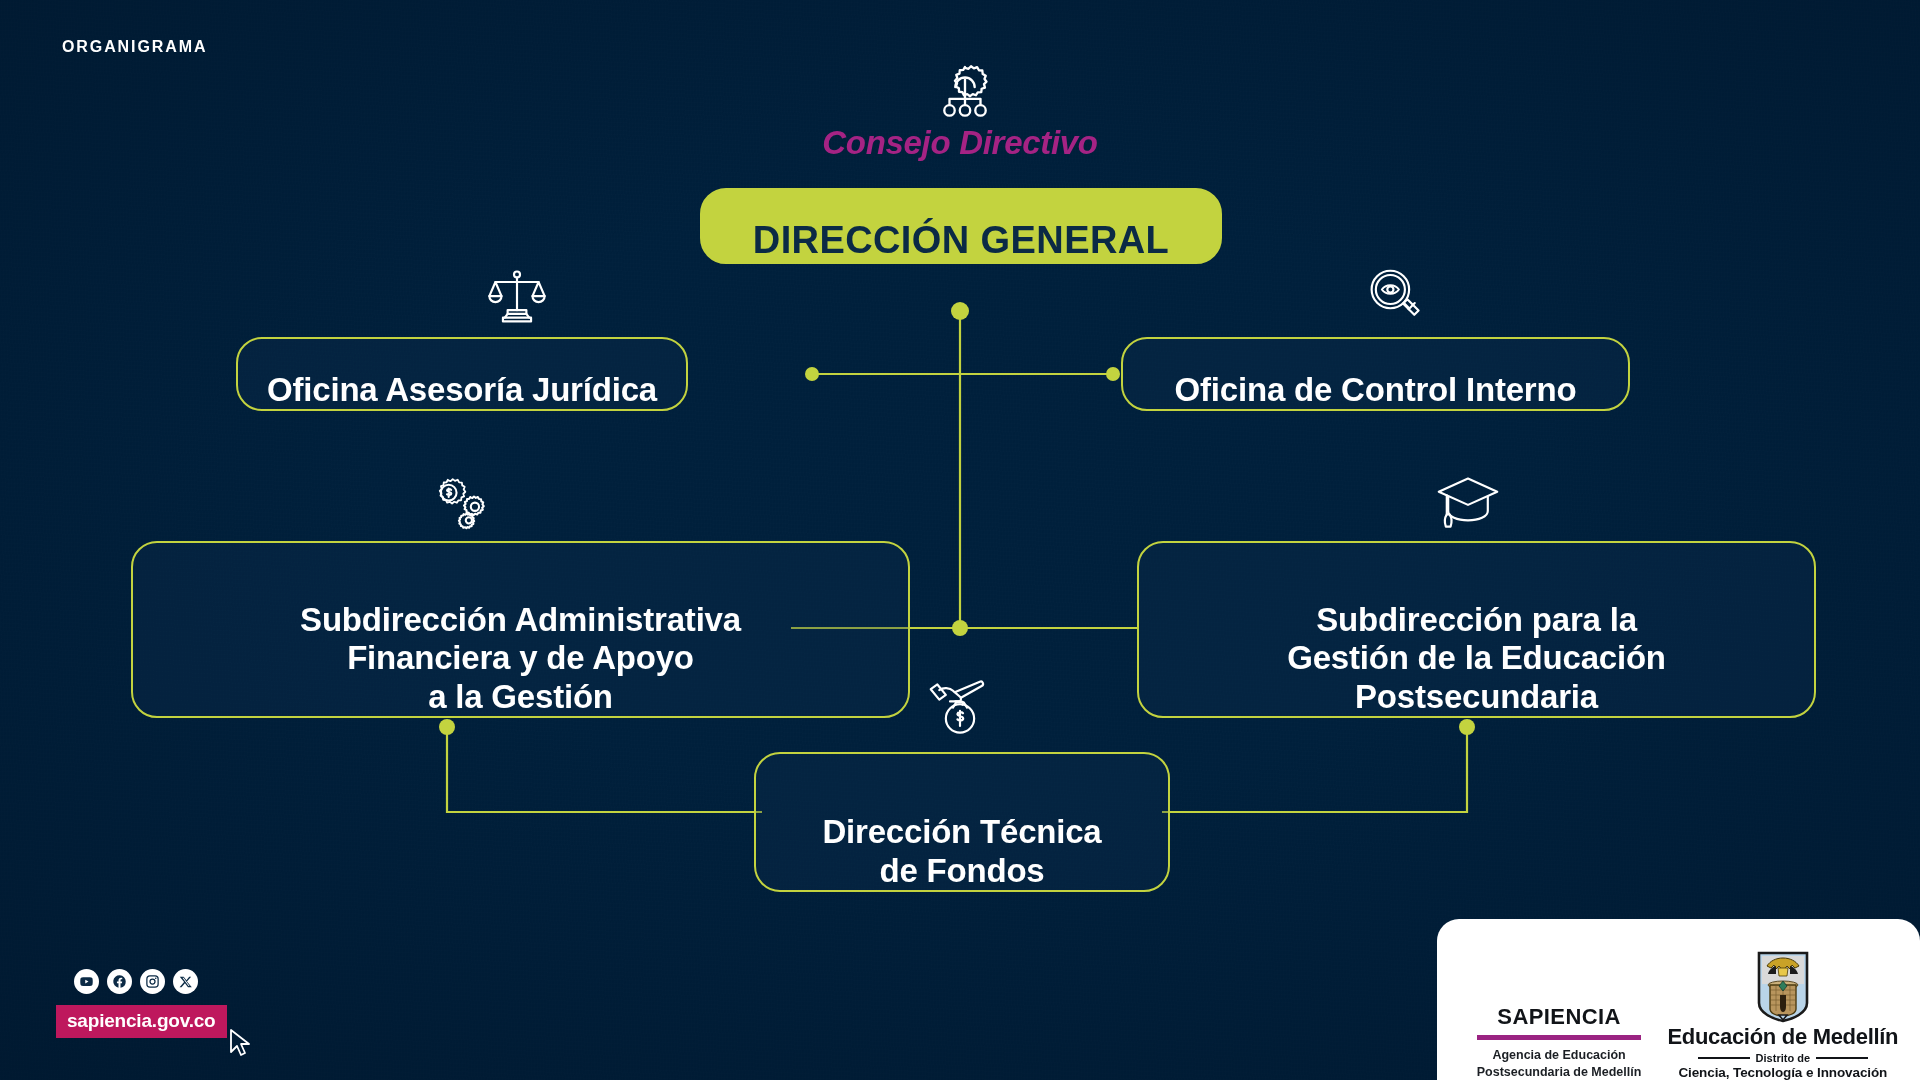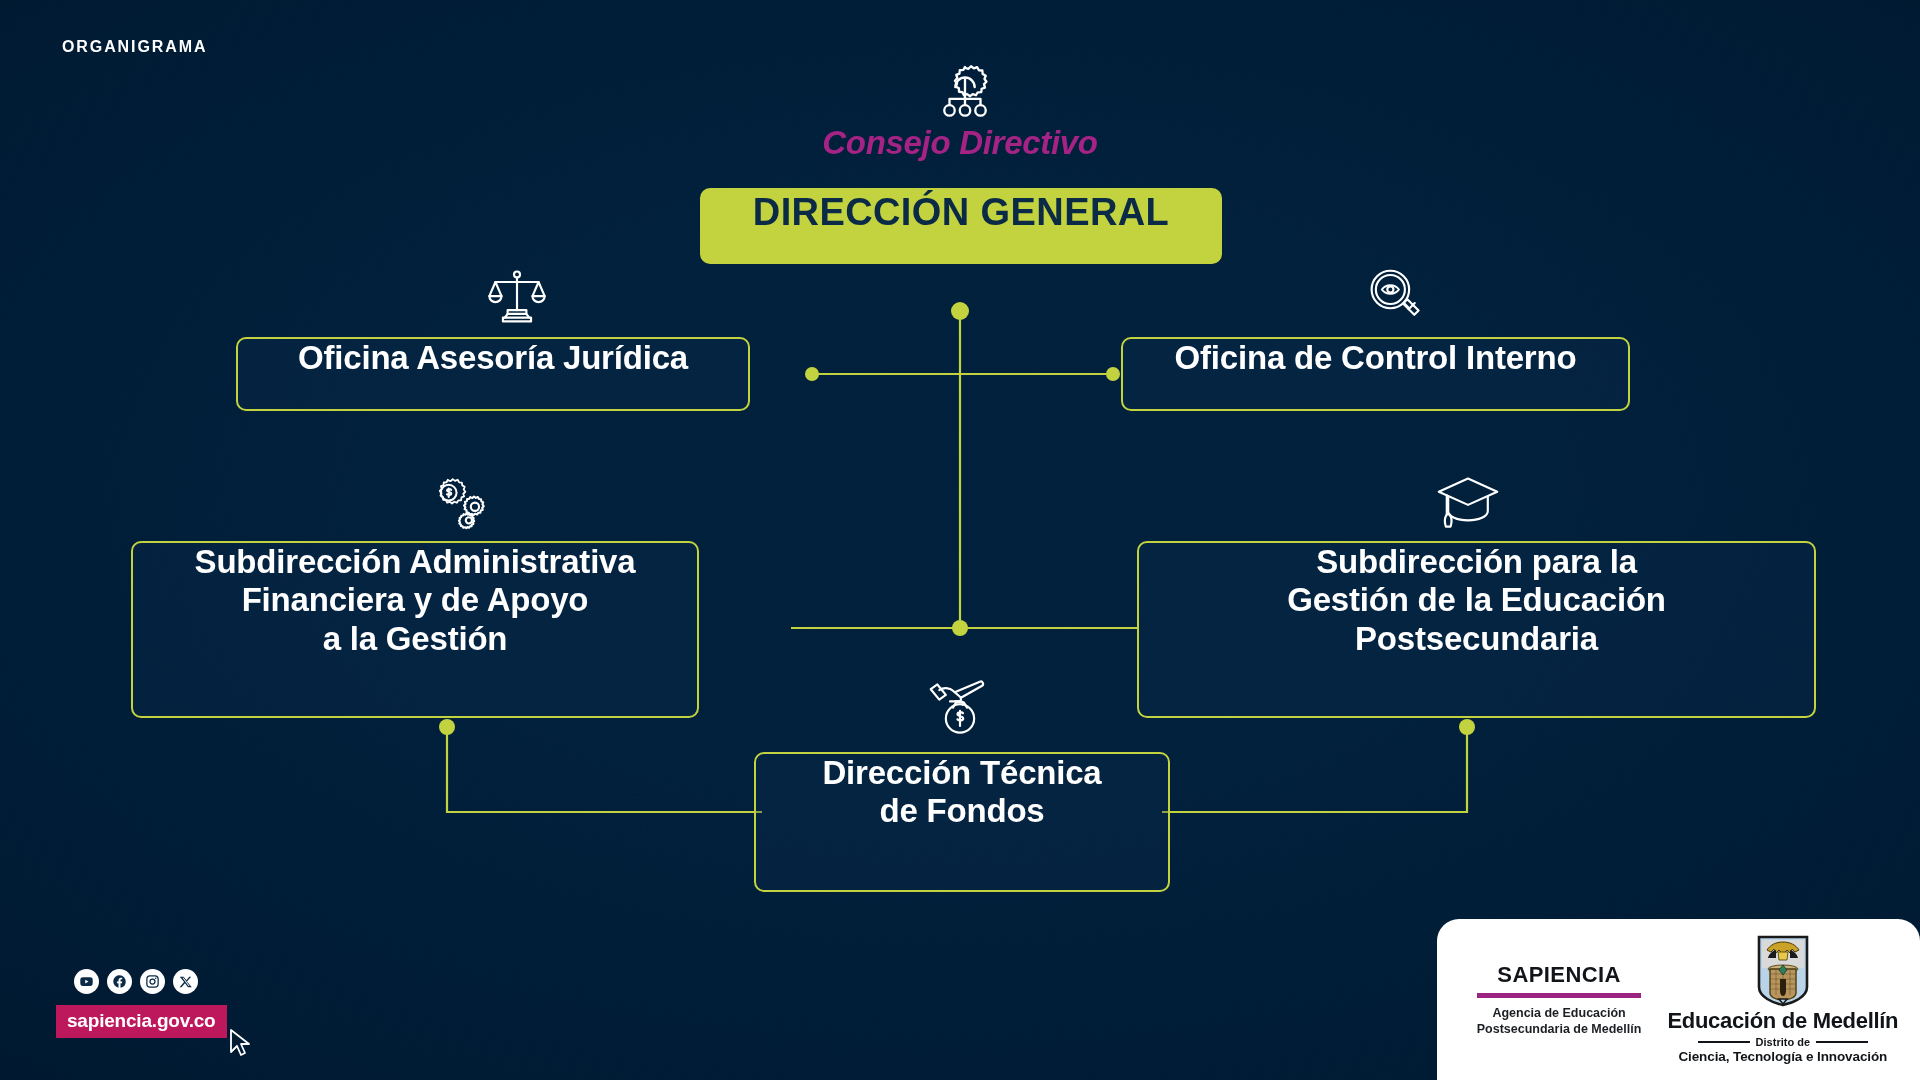--- a/index.html
+++ b/index.html
@@ -35,43 +35,43 @@
     color:#ffffff; font-size:16px; font-weight:bold;
     letter-spacing:1.9px;
   }
 
   
   #wires { position:absolute; inset:0; }
 
   
   .node {
     position:absolute;
-    display:flex; align-items:flex-start; justify-content:center;
+    display:flex; align-items:flex-end; justify-content:center;
     text-align:center;
     color:#ffffff;
     font-weight:bold;
     border:2.5px solid #c3d33f;
-    border-radius:10px;
+    border-radius:26px;
     background:rgba(13,47,79,.30);
     line-height:1.16;
     letter-spacing:-.2px;
   }
   .node.filled {
     background:#c3d33f;
     border-color:#c3d33f;
     color:#0b2a45;
   }
 
   #n-general {
     left:700px; top:188px; width:522px; height:76px;
     font-size:38px; letter-spacing:.4px;
   }
-  #n-juridica  { left:236px;  top:337px; width:514px; height:74px; font-size:33px; }
+  #n-juridica  { left:236px;  top:337px; width:452px; height:74px; font-size:33px; }
   #n-control   { left:1121px; top:337px; width:509px; height:74px; font-size:33px; }
-  #n-admin     { left:131px;  top:541px; width:568px; height:177px; font-size:33px; }
+  #n-admin     { left:131px;  top:541px; width:779px; height:177px; font-size:33px; }
   #n-educacion { left:1137px; top:541px; width:679px; height:177px; font-size:33px; }
   #n-fondos    { left:754px;  top:752px; width:416px; height:140px; font-size:33px; }
 
   
   #consejo {
     position:absolute; left:0; right:0; top:124px;
     text-align:center;
     color:#a52384;
     font-size:33px; font-weight:bold; font-style:italic;
     letter-spacing:-.3px;
@@ -101,21 +101,21 @@
     letter-spacing:-.2px;
   }
   #cursor { position:absolute; left:228px; top:1028px; }
 
   
   #logo-panel {
     position:absolute; left:1437px; top:919px;
     width:483px; height:161px;
     background:#ffffff;
     border-radius:22px 22px 0 0;
-    display:flex; align-items:center; justify-content:center; gap:26px;
+    display:flex; align-items:flex-end; justify-content:center; gap:26px;
     padding-left:18px;
   }
   #sapiencia-block { text-align:center; }
   #sapiencia-name {
     color:#111418; font-size:22px; font-weight:bold; letter-spacing:.4px;
   }
   #sapiencia-rule {
     height:5px; background:#9b2382; margin:5px 0 7px 0;
   }
   .sap-sub { color:#1b1f24; font-size:12.5px; font-weight:bold; line-height:1.32; }

